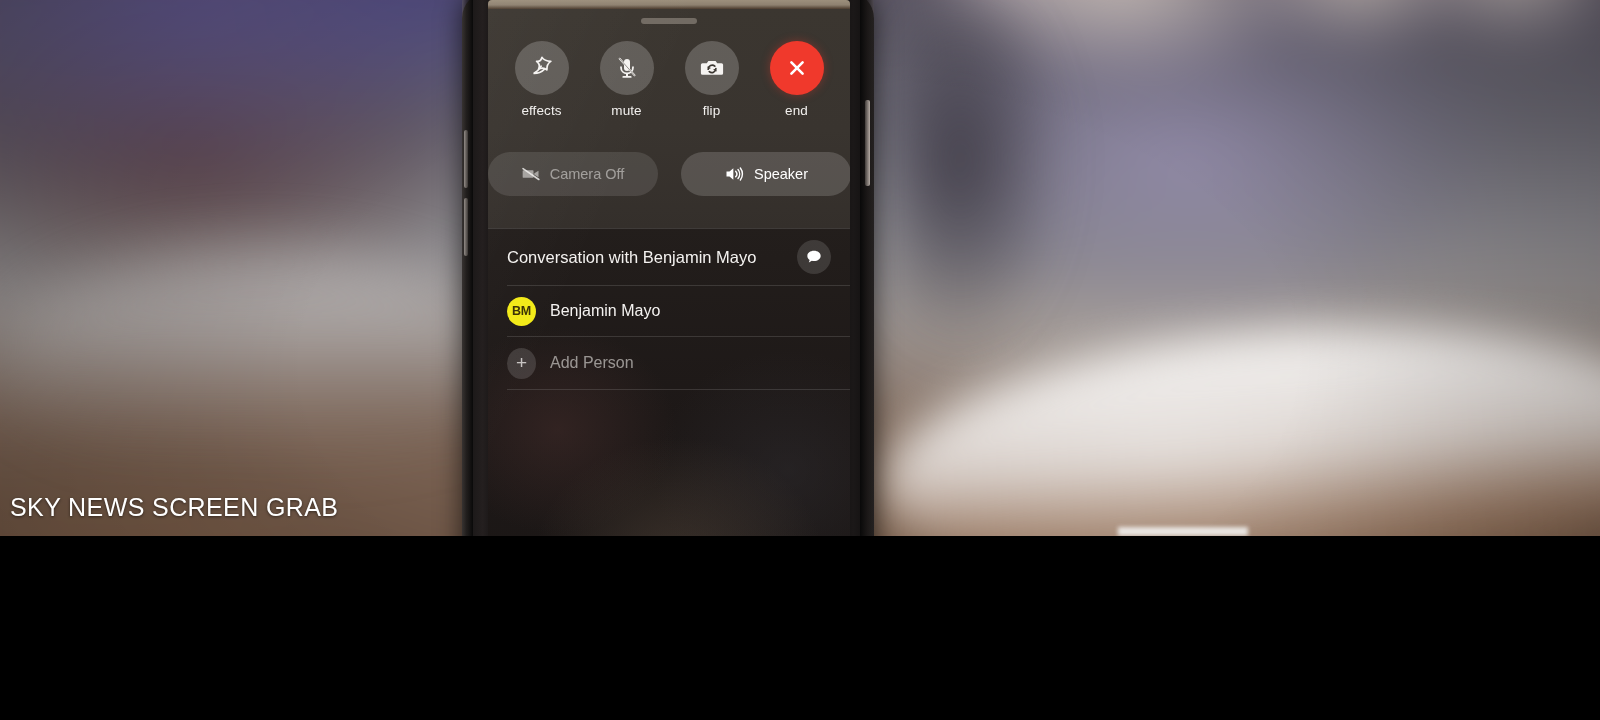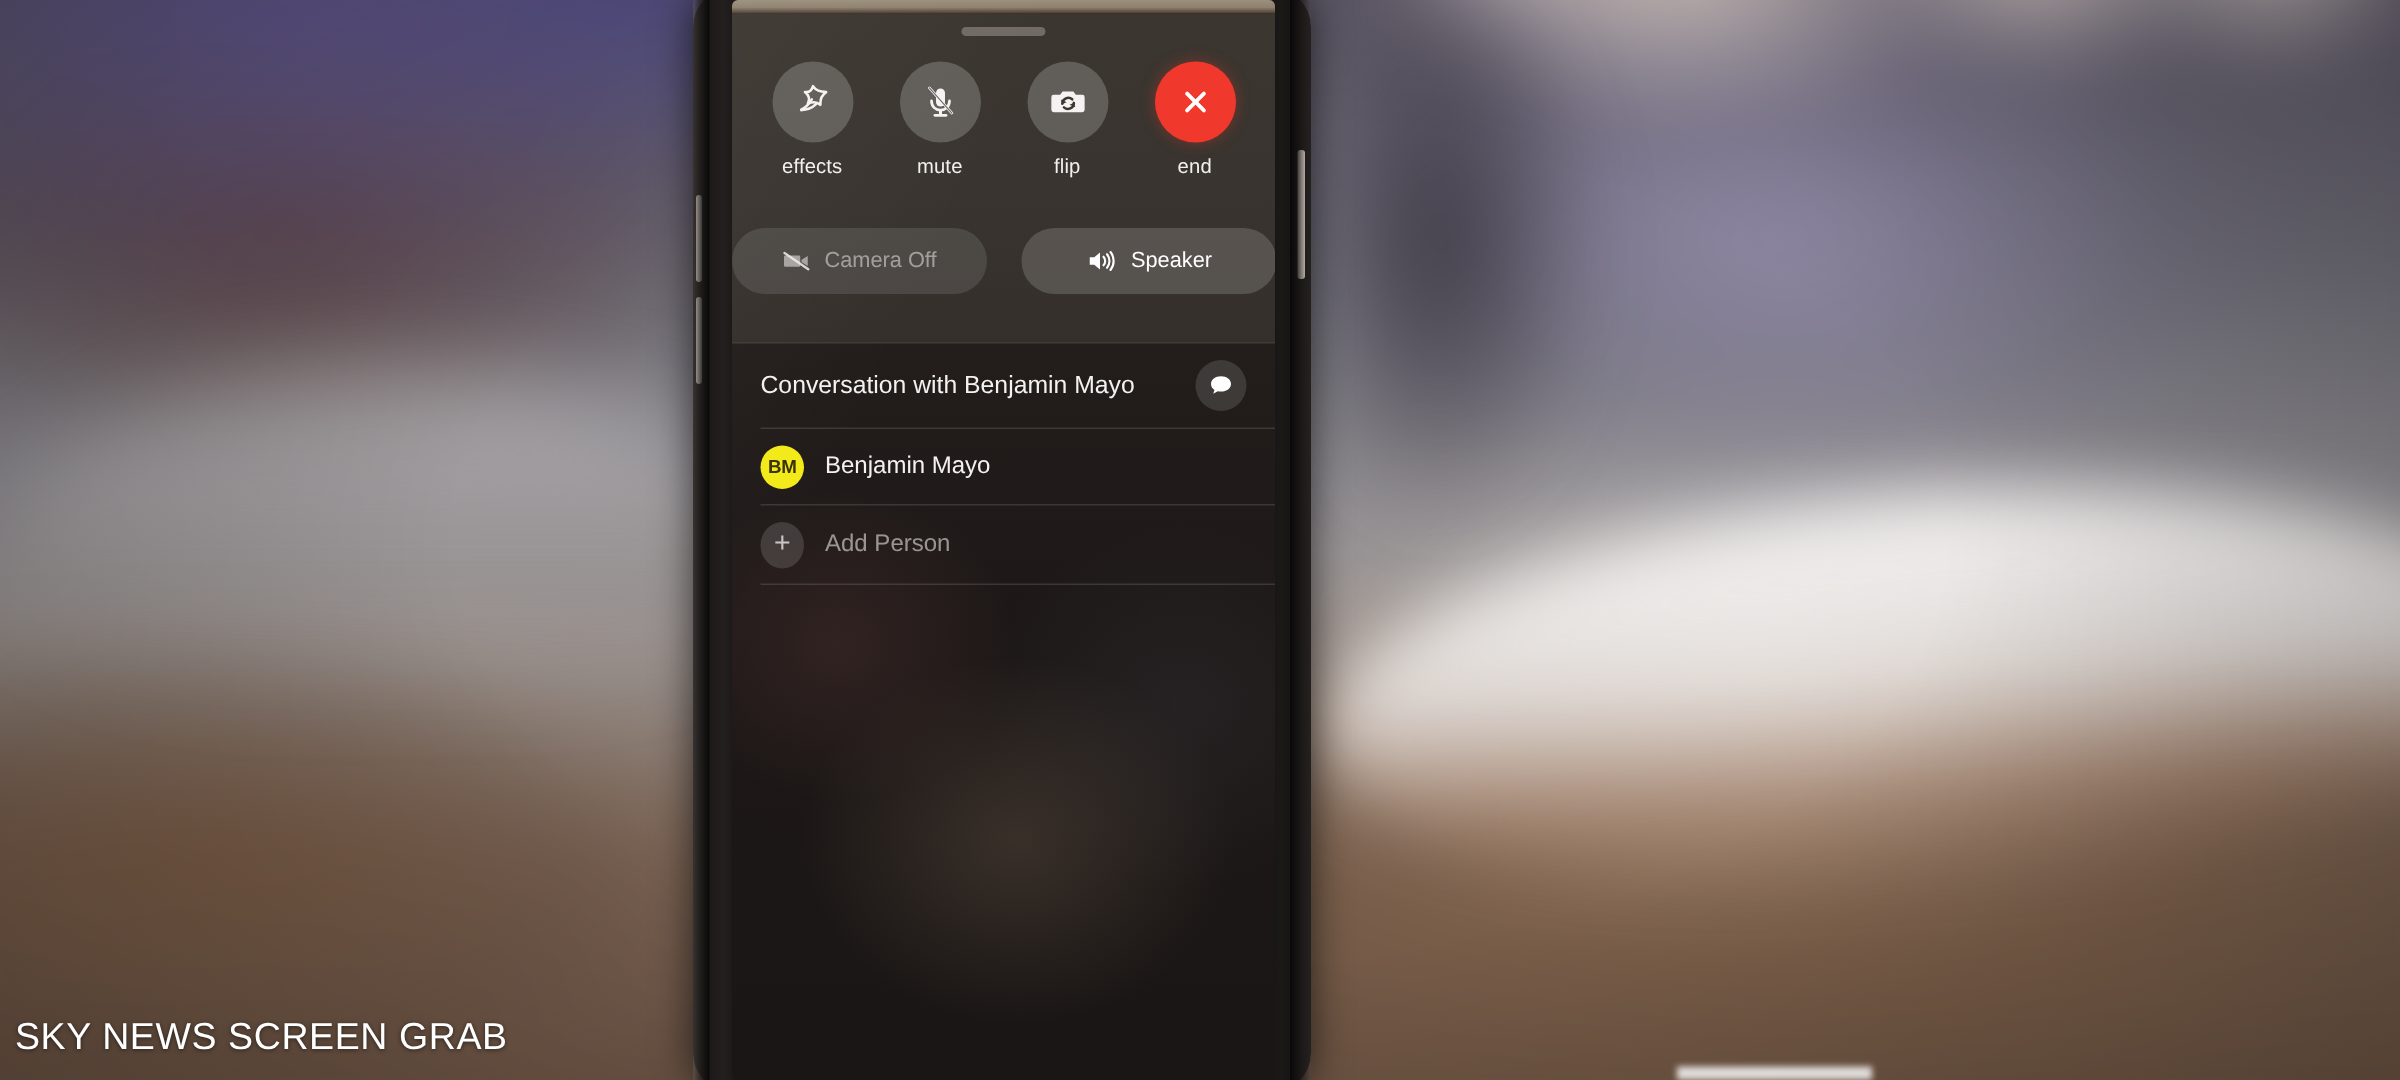--- a/index.html
+++ b/index.html
@@ -6,21 +6,21 @@
     margin: 0;
     padding: 0;
     background: #000;
   }
   body {
     font-family: "Liberation Sans", sans-serif;
   }
   #stage {
     position: relative;
     width: 1600px;
-    height: 720px;
+    height: 536px;
     overflow: hidden;
     background: #ef4444;
   }
 
   
   .bg-layer {
     position: absolute;
     inset: 0;
     overflow: hidden;
   }

